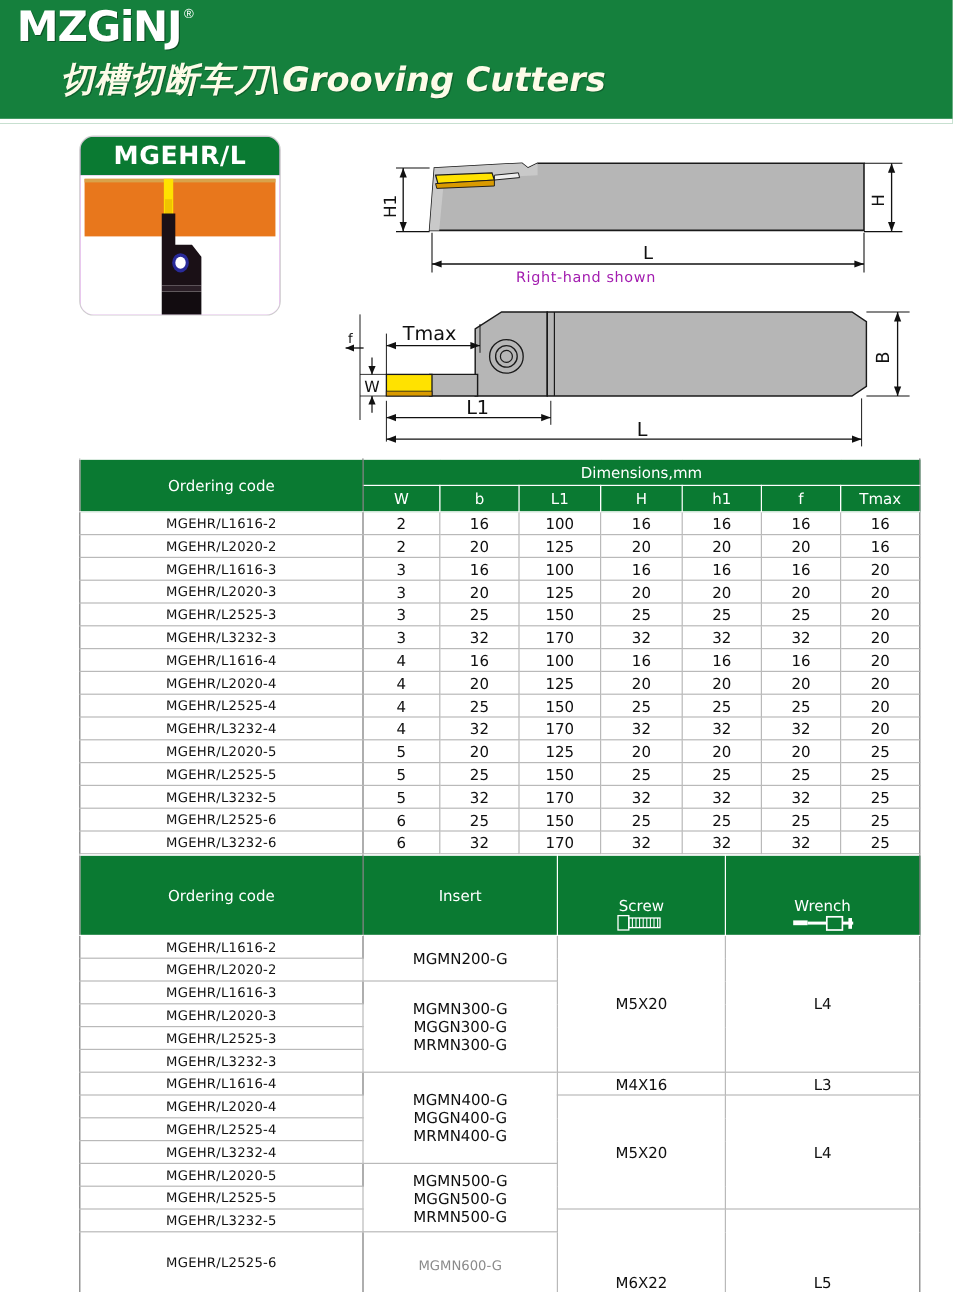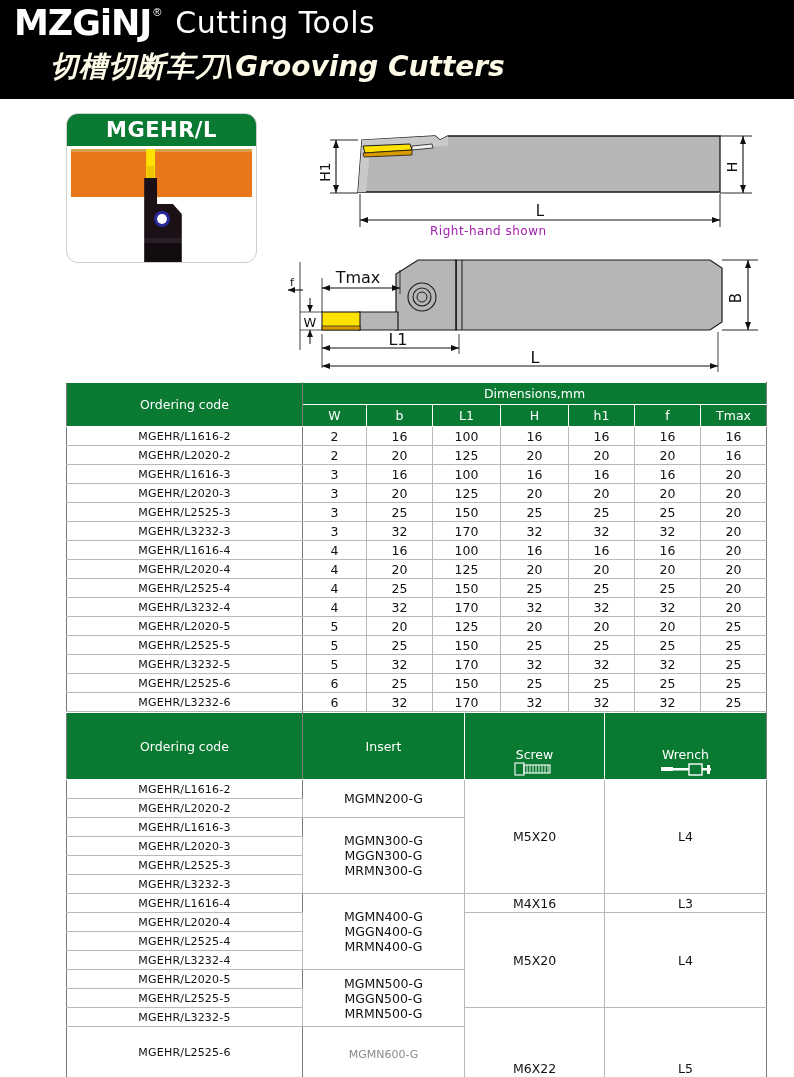--- a/index.html
+++ b/index.html
@@ -15,21 +15,21 @@
     position: relative;
     overflow: hidden;
   }
 
   
   .banner {
     position: absolute;
     left: 0; top: 0;
     width: 794px;
     height: 103px;
-    background: #000000;
+    background: #15803d;
     box-sizing: border-box;
   }
   .banner-underline {
     position: absolute;
     left: 0; top: 99px;
     width: 794px;
     height: 4px;
     background: #ffffff;
   }
   .brand-row {
@@ -73,21 +73,21 @@
     letter-spacing: 0px;
     white-space: nowrap;
     text-shadow: 1px 1px 0 rgba(0,0,0,0.25);
   }
   .banner-sub .cn { letter-spacing: 1px; }
 
   
   .badge {
     position: absolute;
     left: 66px; top: 113px;
-    width: 191px;
+    width: 168px;
     height: 150px;
     border: 1px solid #cfcfcf;
     border-radius: 12px;
     background: #f0abfc;
     overflow: hidden;
     box-sizing: border-box;
   }
   .badge-title {
     position: absolute;
     left: 0; top: 0;
@@ -196,21 +196,20 @@
   }
   .tight { line-height: 13px; }
 </style>
 </head>
 <body>
 
 <div class="banner">
   <div class="brand-row">
     <span class="brand-logo">MZGiNJ</span>
     <span class="brand-reg">®</span>
-    <span class="brand-tagline">Cutting Tools</span>
   </div>
   <div class="banner-sub">
     <span class="cn">切槽切断车刀\</span><span>Grooving Cutters</span>
   </div>
 </div>
 <div class="banner-underline"></div>
 
 <div class="badge">
   <div class="badge-title">MGEHR/L</div>
   <svg class="badge-art" viewBox="0 0 191 118" preserveAspectRatio="none">

